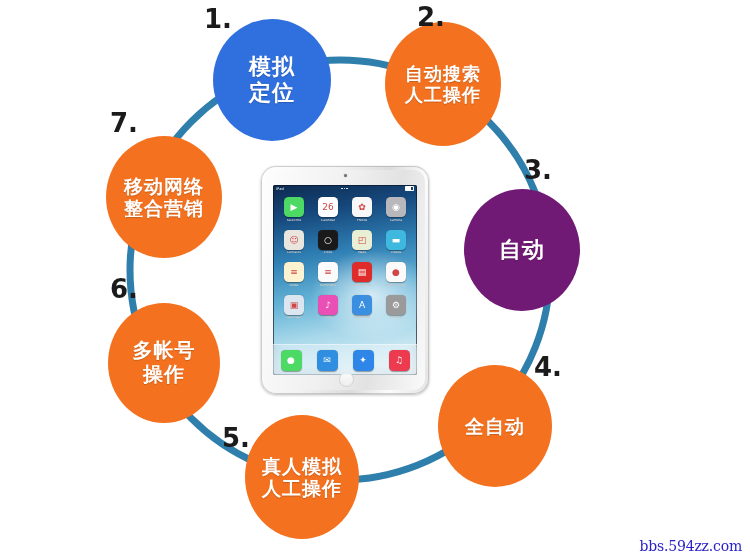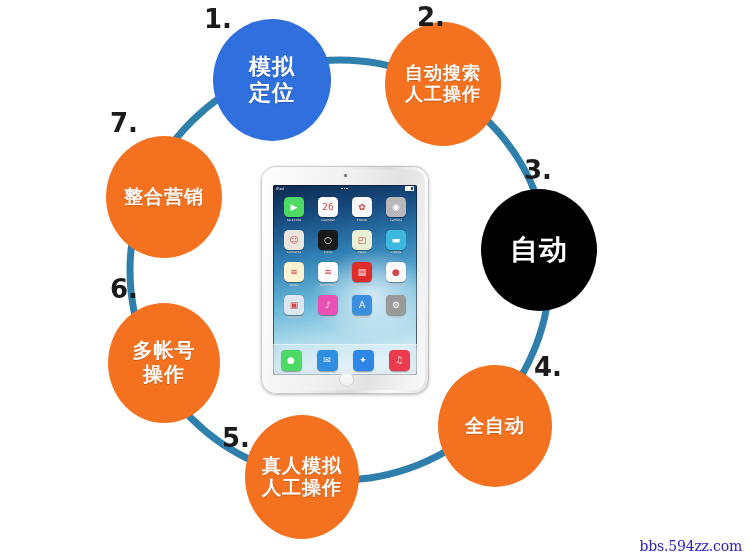--- a/index.html
+++ b/index.html
@@ -164,21 +164,21 @@
     text-align: center;
     line-height: 1.18;
     box-sizing: border-box;
   }
   .bubble .ln {
     white-space: nowrap;
     text-shadow: 0 1px 1px rgba(0,0,0,0.18);
     letter-spacing: 1px;
   }
   .bubble.blue  { background: #2f6fde; }
-  .bubble.orange{ background: #f4721f; font-family: Liberation Serif, serif; }
+  .bubble.orange{ background: #f4721f; }
 
   .num {
     position: absolute;
     z-index: 4;
     color: #1b1b1b;
     font-weight: bold;
     font-size: 26px;
     line-height: 1;
     font-family: "DejaVu Sans", "Liberation Sans", sans-serif;
   }
@@ -306,38 +306,39 @@
       <div class="bubble blue" style="left: 213px; top: 19px; width: 118px; height: 122px; font-size: 22px; background: rgb(47, 111, 222);">
         <div class="ln">模拟</div>
         <div class="ln">定位</div>
       </div>
       <div class="num" style="left: 204px; top: 6px; color: rgb(27, 27, 27);">1.</div>
       <div class="bubble orange" style="left: 385px; top: 22px; width: 116px; height: 124px; font-size: 18px; background: rgb(244, 114, 31);">
         <div class="ln">自动搜索</div>
         <div class="ln">人工操作</div>
       </div>
       <div class="num" style="left: 417px; top: 4px; color: rgb(27, 27, 27);">2.</div>
-      <div class="bubble orange" style="left: 481px; top: 189px; width: 116px; height: 122px; font-size: 28px; background: #000000;">
+      <div class="bubble orange" style="left: 464px; top: 189px; width: 116px; height: 122px; font-size: 22px; background: #701a75;">
         <div class="ln">自动</div>
       </div>
       <div class="num" style="left: 524px; top: 157px; color: rgb(27, 27, 27);">3.</div>
       <div class="bubble orange" style="left: 438px; top: 365px; width: 114px; height: 122px; font-size: 19px; background: rgb(244, 114, 31);">
         <div class="ln">全自动</div>
       </div>
       <div class="num" style="left: 534px; top: 354px; color: rgb(27, 27, 27);">4.</div>
       <div class="bubble orange" style="left: 245px; top: 415px; width: 114px; height: 124px; font-size: 19px; background: rgb(244, 114, 31);">
         <div class="ln">真人模拟</div>
         <div class="ln">人工操作</div>
       </div>
       <div class="num" style="left: 222px; top: 425px; color: rgb(27, 27, 27);">5.</div>
       <div class="bubble orange" style="left: 108px; top: 303px; width: 112px; height: 120px; font-size: 20px; background: rgb(244, 114, 31);">
         <div class="ln">多帐号</div>
         <div class="ln">操作</div>
       </div>
       <div class="num" style="left: 110px; top: 276px; color: rgb(27, 27, 27);">6.</div>
       <div class="bubble orange" style="left: 106px; top: 136px; width: 116px; height: 122px; font-size: 19px; background: rgb(244, 114, 31);">
+        <div class="ln">移动网络</div>
         <div class="ln">整合营销</div>
       </div>
       <div class="num" style="left: 110px; top: 110px; color: rgb(27, 27, 27);">7.</div>
     </div>
 
   <div id="watermark">bbs.594zz.com</div>
 </div>
 
 </body></html>

